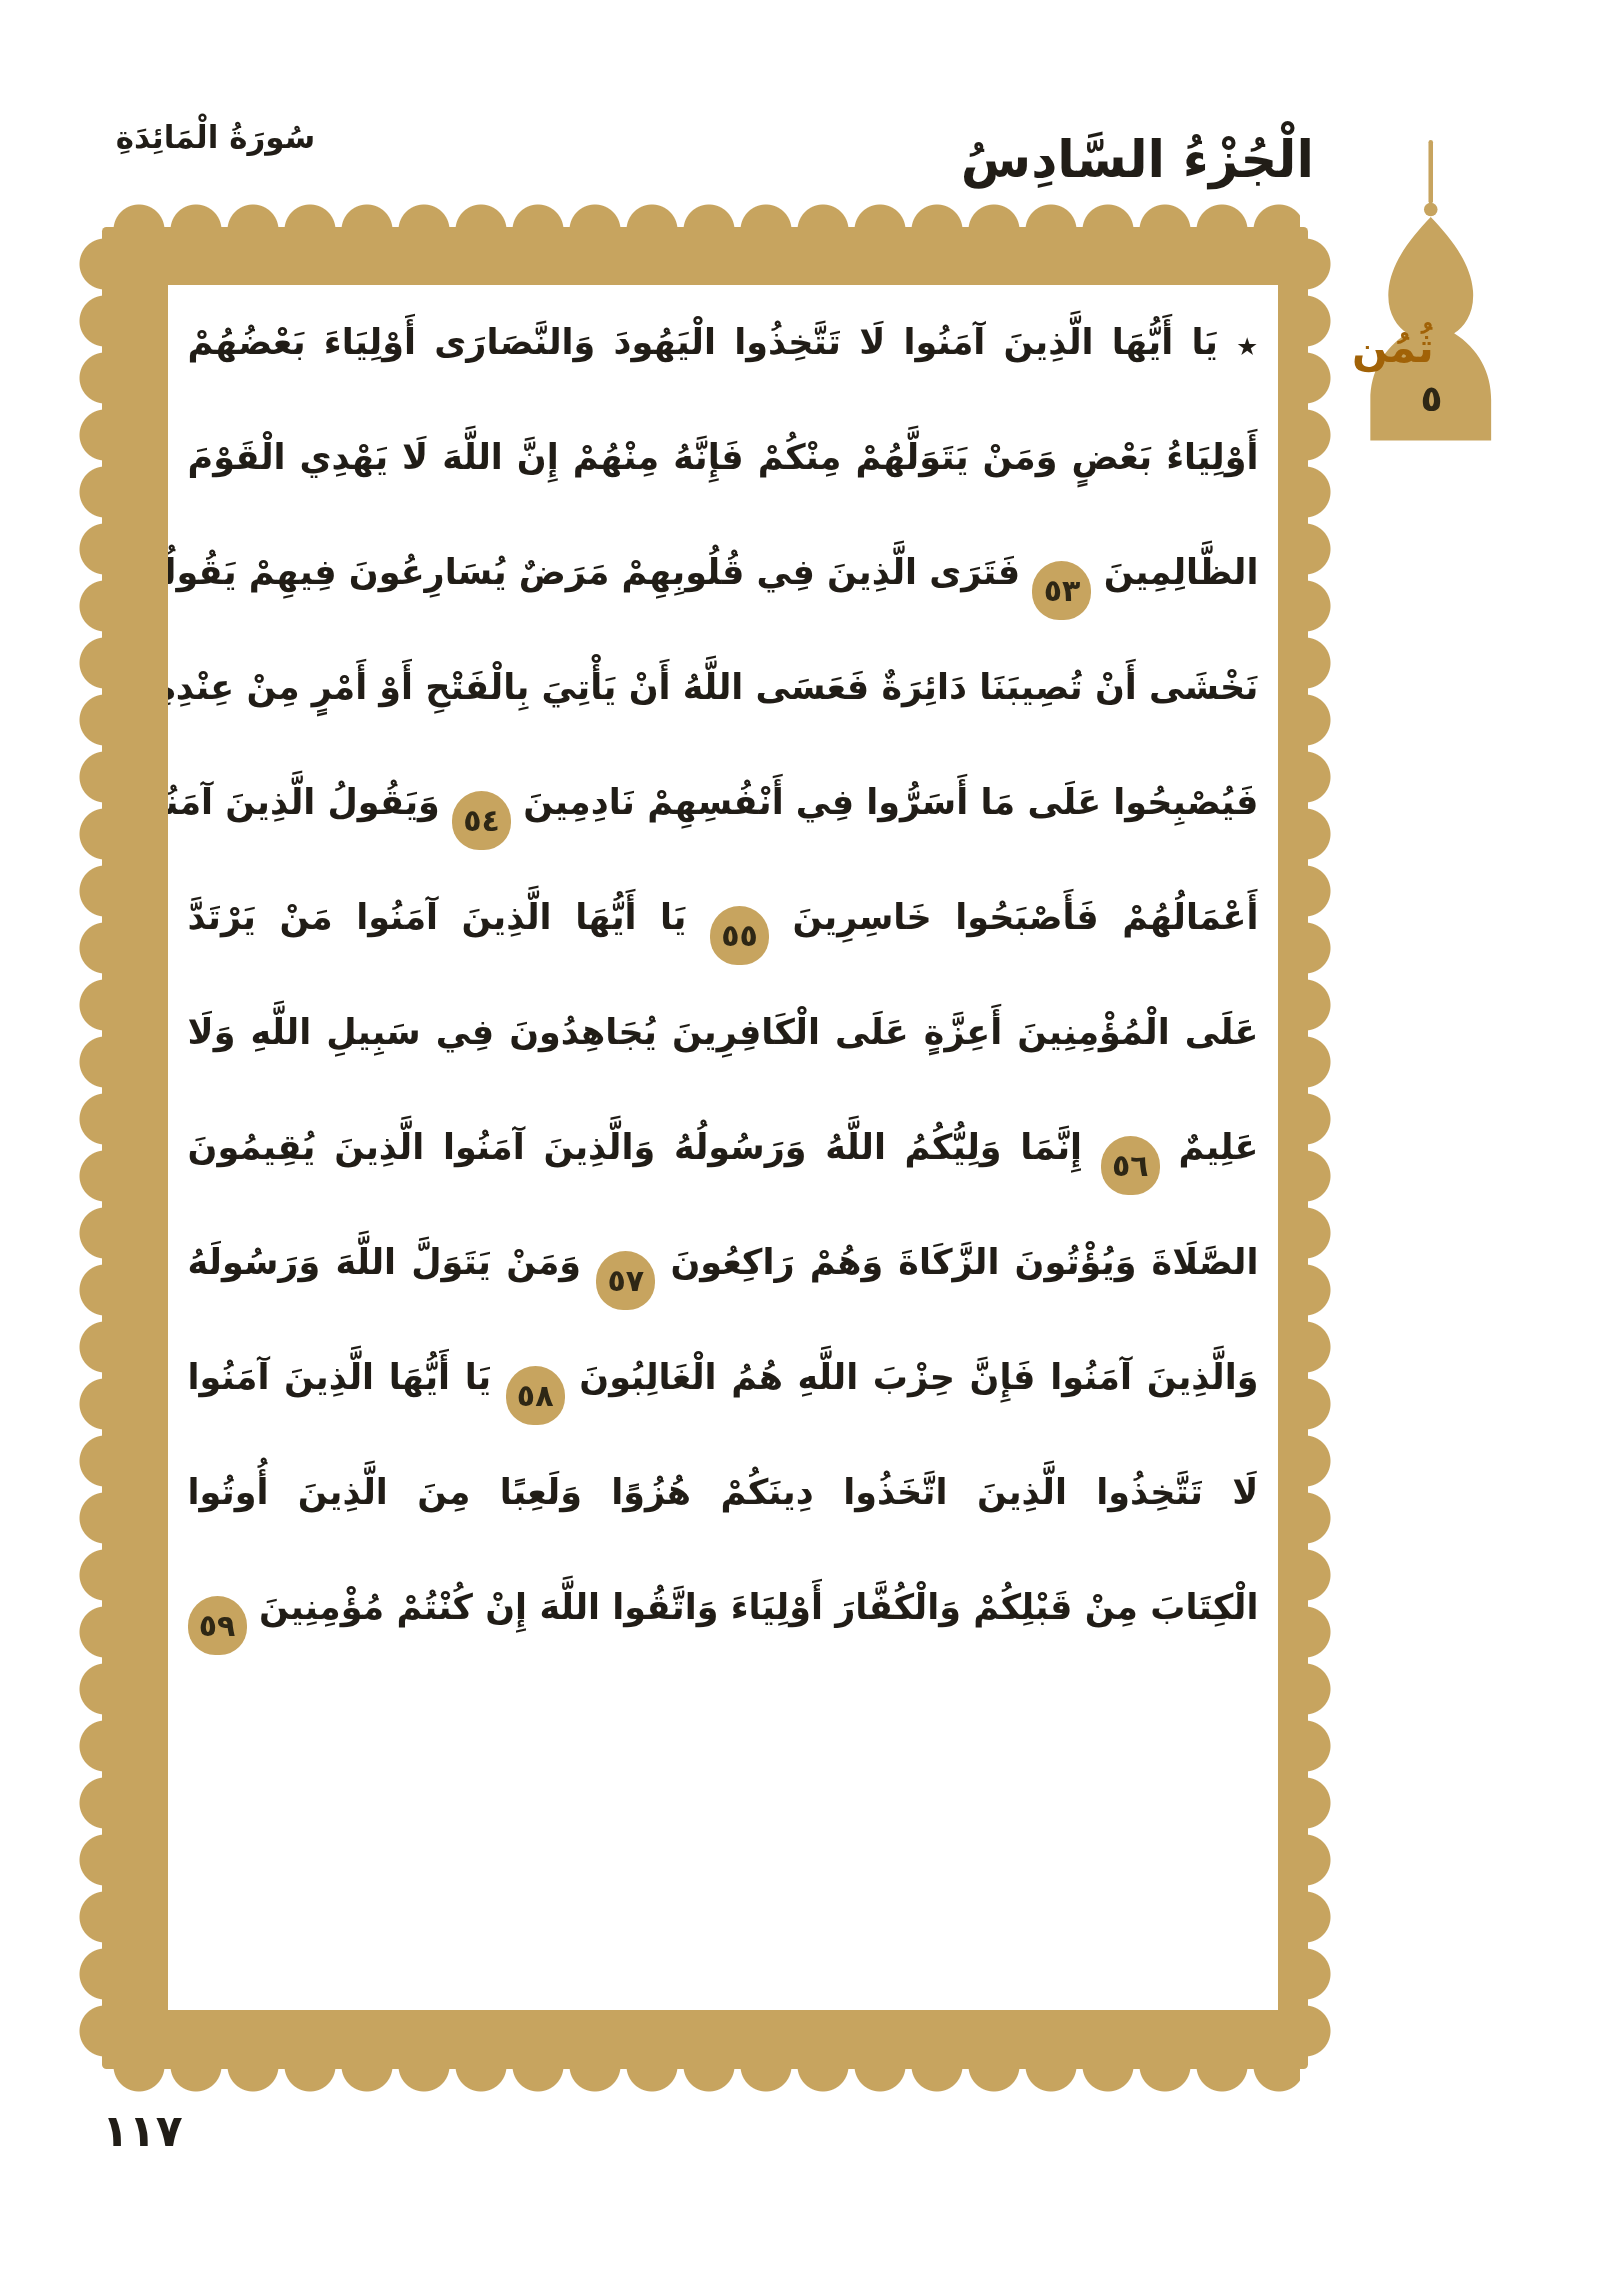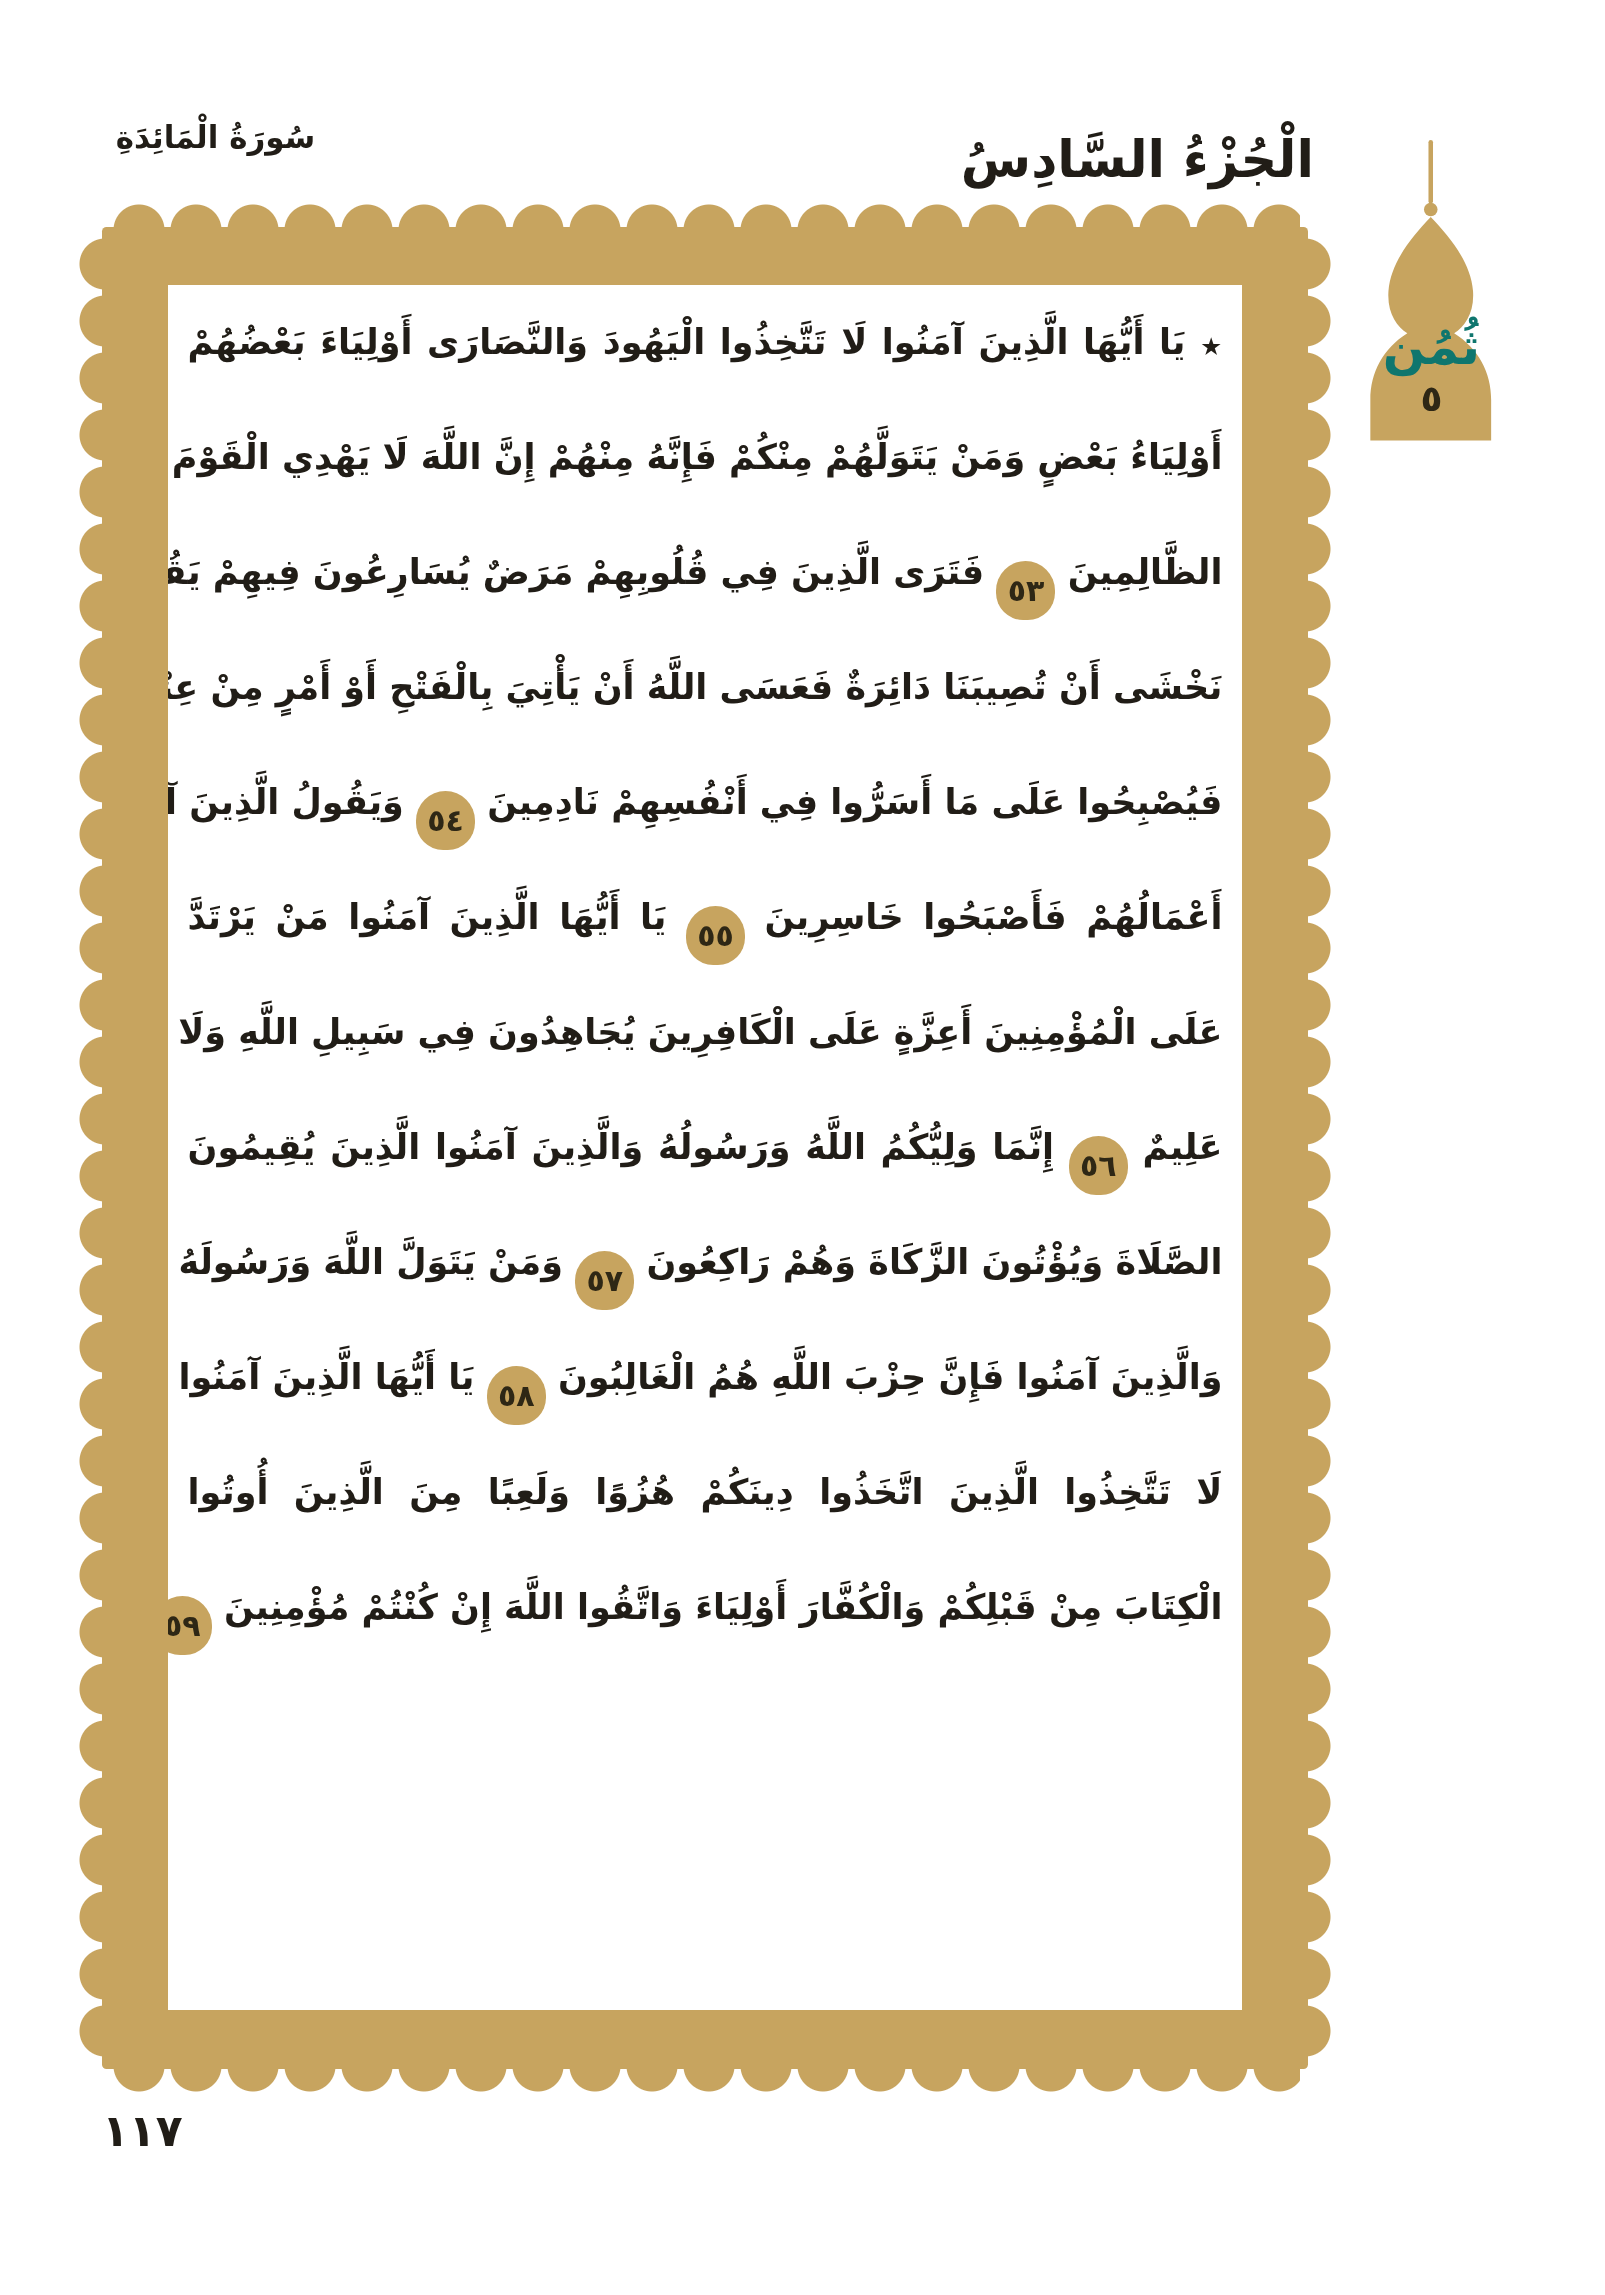--- a/index.html
+++ b/index.html
@@ -27,22 +27,22 @@
     text-align:center;font-size:51px;font-weight:bold;
     direction:rtl;white-space:nowrap;
   }
   
   .hizb-marker{
     position:absolute;left:1352px;top:140px;width:159px;height:302px;
   }
   .hizb-marker svg{position:absolute;inset:0;width:100%;height:100%;}
   .hizb-label{
     position:absolute;top:181px;left:0;width:100%;
-    text-align:center;font-size:50px;font-weight:bold;line-height:53px;
-    color:#0f766e;
+    text-align:left;font-size:42px;font-weight:bold;line-height:53px;
+    color:#a16207;
   }
   .hizb-number{
     position:absolute;top:236px;left:0;width:100%;
     text-align:center;font-size:36px;font-weight:bold;line-height:45px;
     color:#2E2715;
   }
   
   .frame{
     position:absolute;left:102px;top:227px;width:1206px;height:1842px;
     background:var(--gold);border-radius:4.5px;
@@ -65,20 +65,21 @@
   }
   .scallop.right{
     top:7.6px;bottom:7.6px;right:-22.7px;width:22.7px;
     background-image:radial-gradient(circle 26px at -3px 29px, var(--gold) 25px, rgba(0,0,0,0) 26px);
     background-size:48px 57px;background-repeat:repeat-y;
   }
   
   .text-panel{
     position:absolute;left:66px;top:58px;width:1074px;height:1725px;
     background:var(--paper);
+    padding-left:36px;
   }
   .verse-lines{
     position:absolute;inset:0;padding:0 19.6px;box-sizing:border-box;
     direction:rtl;overflow:hidden;
   }
   .line{
     height:115px;line-height:115px;
     white-space:nowrap;
     text-align:justify;text-align-last:justify;
     font-size:35px;font-weight:bold;color:var(--ink);

